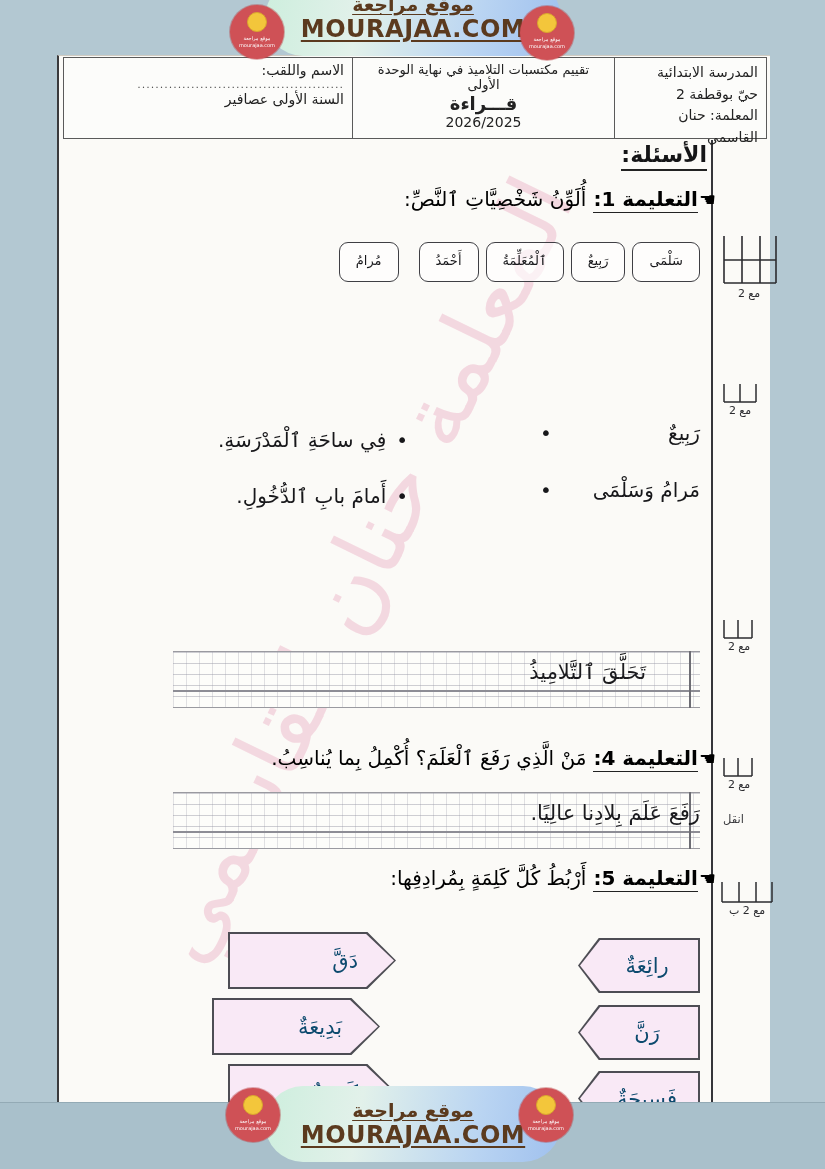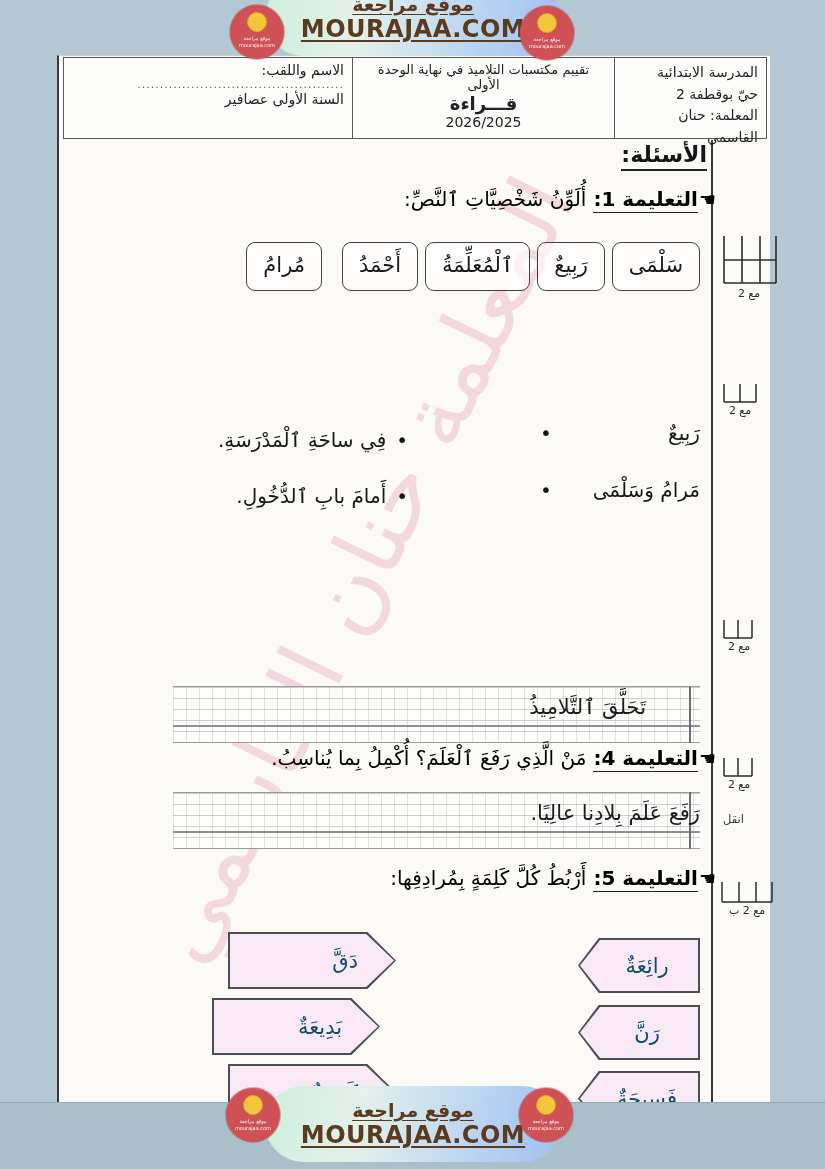--- a/index.html
+++ b/index.html
@@ -30,21 +30,21 @@
 
   
   .qhead{position:absolute;right:118px;top:142px;font-size:22px;font-weight:bold;color:#151517;
          direction:rtl;border-bottom:2px solid #222;padding-bottom:2px;z-index:3;}
   .instr{position:absolute;right:109px;direction:rtl;font-size:20px;color:#000000;z-index:3;white-space:nowrap;}
   .instr .hand{font-size:19px;margin-inline-end:1px;}
   .instr .ilabel{font-weight:bold;border-bottom:1.6px solid #222;padding-bottom:1px;margin-inline-end:7px;}
 
   
   #namesrow{position:absolute;right:125px;top:242px;direction:rtl;display:flex;gap:7px;z-index:3;}
-  .namebox{border:1.7px solid #3f3f44;border-radius:9px;padding:10px 16px 13px;font-size:21px;
+  .namebox{border:1.7px solid #3f3f44;border-radius:9px;padding:10px 16px 13px;font-size:13px;
            color:#17171a;background:rgba(255,255,255,.65);white-space:nowrap;}
   .namebox.sep{margin-inline-start:13px;}
 
   
   .mrow{position:absolute;direction:rtl;font-size:20px;color:#17171a;z-index:3;display:flex;align-items:center;}
   .mrow .bullet{font-size:20px;}
   .m-right{right:125px;width:160px;justify-content:space-between;}
   .m-left{right:417px;gap:10px;}
 
   
@@ -146,21 +146,21 @@
   <div class="mrow m-left" style="top:428px;">
     <span class="bullet">•</span>
     <span>فِي ساحَةِ ٱلْمَدْرَسَةِ.</span>
   </div>
   <div class="mrow m-left" style="top:484px;">
     <span class="bullet">•</span>
     <span>أَمامَ بابِ ٱلدُّخُولِ.</span>
   </div>
 
 
-  <div class="ruled" style="top:686px;text-align:center;">
+  <div class="ruled" style="top:651px;text-align:center;">
     <div class="baseline"></div>
     <div class="marginline"></div>
     <div class="answer a3">تَحَلَّقَ ٱلتَّلامِيذُ</div>
   </div>
 
   <div class="instr" style="top:746px;text-align:center;">
     <span class="hand">☚</span><span class="ilabel">التعليمة 4:</span><span>مَنْ الَّذِي رَفَعَ ٱلْعَلَمَ؟ أُكْمِلُ بِما يُناسِبُ.</span>
   </div>
 
   <div class="ruled" style="top:792px;">

